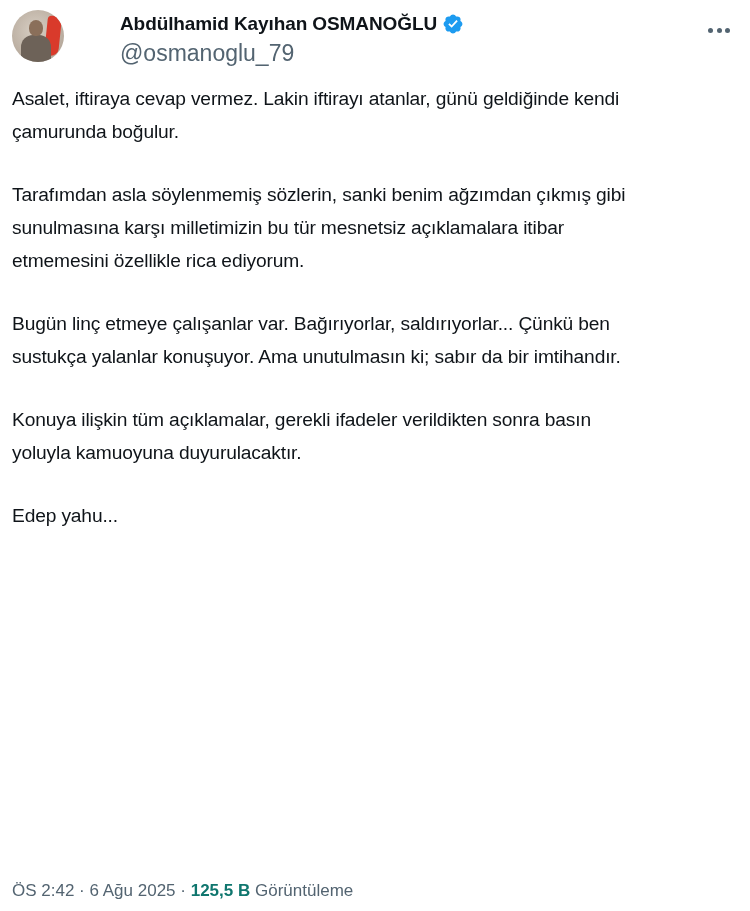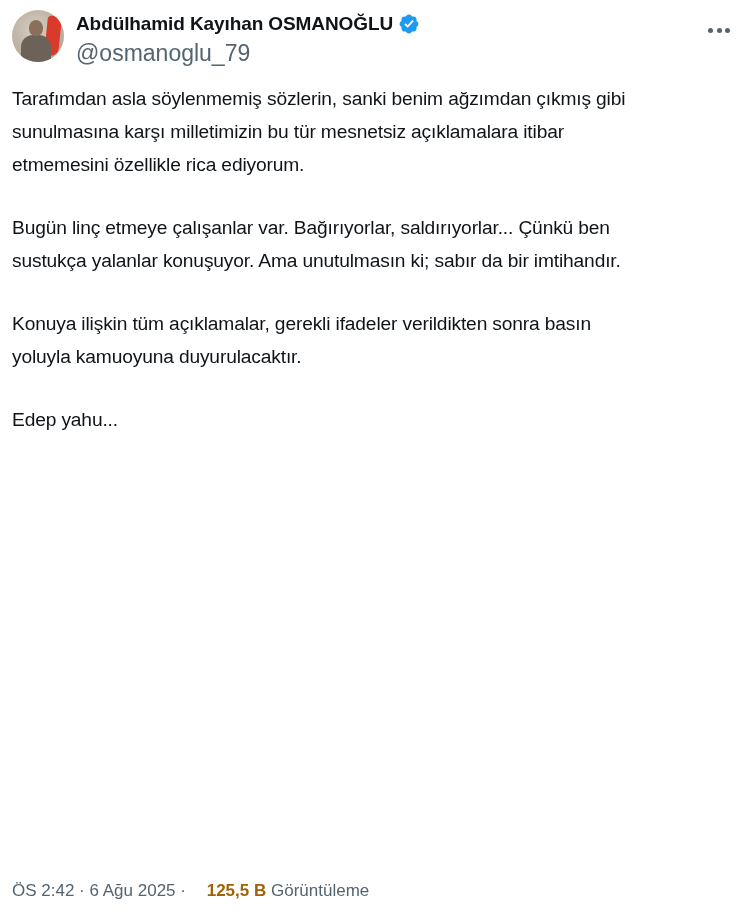--- a/index.html
+++ b/index.html
@@ -1,19 +1,19 @@
 <!DOCTYPE html>
 <html><head>
 <meta charset="utf-8">
 <style>
   * { box-sizing: border-box; margin: 0; padding: 0; }
   html, body { width: 750px; height: 911px; background: #ffffff; overflow: hidden; }
   body { font-family: "Liberation Sans", sans-serif; color: #0f1419; position: relative; }
 
-  .header { position: absolute; left: 12px; top: 10px; right: 12px; height: 54px; display: flex; align-items: flex-start; }
+  .header { position: absolute; left: 12px; top: 10px; right: 12px; height: 54px; display: flex; align-items: flex-start; gap: 44px; }
   .avatar {
     width: 52px; height: 52px; border-radius: 50%; overflow: hidden; position: relative;
     background: radial-gradient(circle at 45% 40%, #d8cfc4 0%, #bfb3a6 55%, #a89a8c 100%);
     flex: 0 0 auto;
   }
   .avatar .flag {
     position: absolute; right: 4px; top: 6px; width: 14px; height: 40px;
     background: #d93a2b; border-radius: 4px 8px 8px 4px; transform: rotate(6deg);
   }
   .avatar .person-head {
@@ -29,21 +29,21 @@
   .display-name { font-weight: bold; font-size: 19px; color: #0f1419; letter-spacing: -0.1px; }
   .verified { margin-left: 5px; width: 22px; height: 22px; display: inline-block; }
   .handle { font-size: 23px; color: #536471; margin-top: 4px; }
   .more-btn { position: absolute; right: 6px; top: 10px; width: 26px; height: 20px; display: flex; align-items: center; justify-content: space-between; padding: 0 2px; cursor: pointer; }
   .more-btn span { width: 5px; height: 5px; background: #536471; border-radius: 50%; display: block; }
 
   .tweet-body { position: absolute; left: 12px; top: 82px; width: 735px; font-size: 19.2px; line-height: 33px; color: #0f1419; letter-spacing: -0.15px; }
   .tweet-body p { margin-bottom: 30px; white-space: pre-line; }
 
   .meta { position: absolute; left: 12px; top: 881px; font-size: 17px; color: #536471; white-space: nowrap; }
-  .meta b { color: #a16207; font-weight: bold; margin-left: 16px; }
+  .meta b { color: #0f766e; font-weight: bold; }
 </style>
 </head>
 <body>
 
 <div class="header">
   <div class="avatar">
     <div class="flag"></div>
     <div class="person-body"></div>
     <div class="person-head"></div>
   </div>
@@ -58,20 +58,22 @@
     <div class="handle">@osmanoglu_79</div>
   </div>
   <div class="more-btn">
     <span></span>
     <span></span>
     <span></span>
   </div>
 </div>
 
 <div class="tweet-body">
+  <p>Asalet, iftiraya cevap vermez. Lakin iftirayı atanlar, günü geldiğinde kendi
+çamurunda boğulur.</p>
   <p>Tarafımdan asla söylenmemiş sözlerin, sanki benim ağzımdan çıkmış gibi
 sunulmasına karşı milletimizin bu tür mesnetsiz açıklamalara itibar
 etmemesini özellikle rica ediyorum.</p>
   <p>Bugün linç etmeye çalışanlar var. Bağırıyorlar, saldırıyorlar... Çünkü ben
 sustukça yalanlar konuşuyor. Ama unutulmasın ki; sabır da bir imtihandır.</p>
   <p>Konuya ilişkin tüm açıklamalar, gerekli ifadeler verildikten sonra basın
 yoluyla kamuoyuna duyurulacaktır.</p>
   <p>Edep yahu...</p>
 </div>
 

